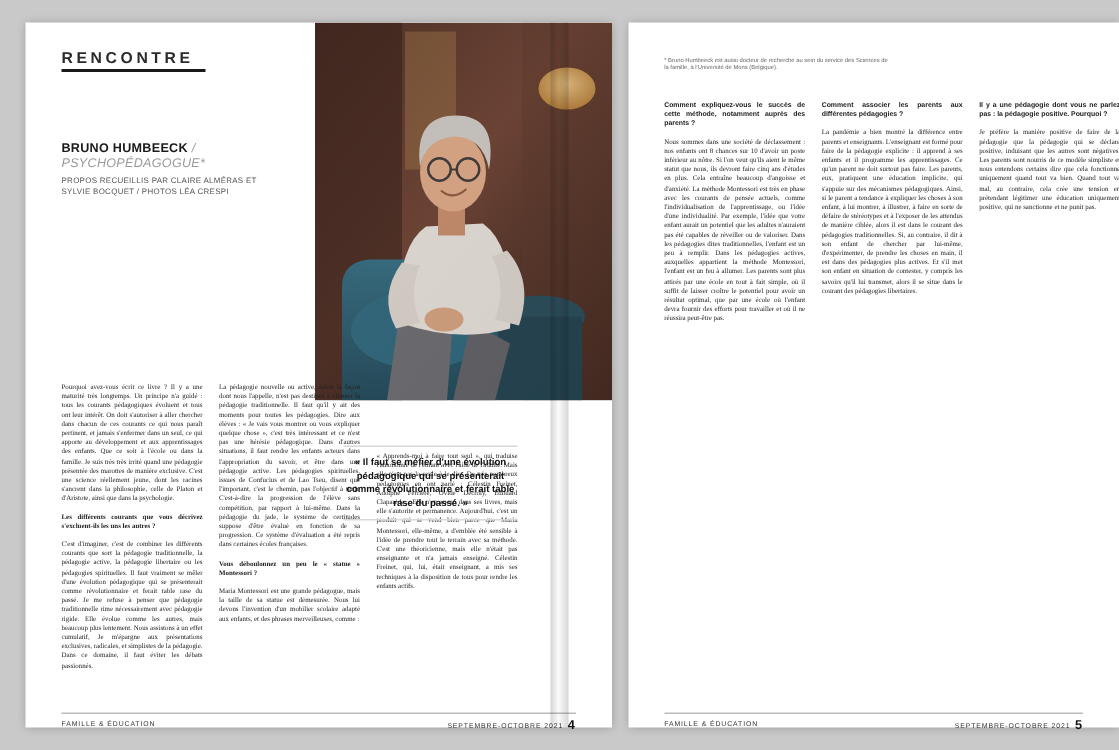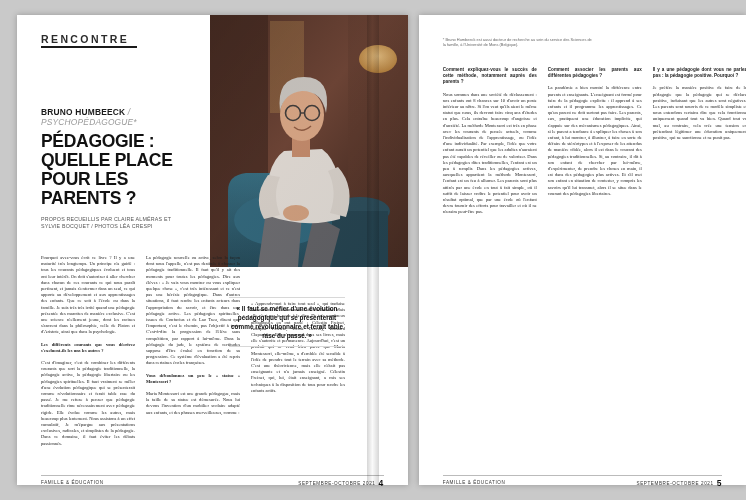--- a/index.html
+++ b/index.html
@@ -33,21 +33,21 @@
     position:absolute;left:24px;top:31px;width:96px;height:2px;background:#1a1a1a;
   }
 
   .photo{
     position:absolute;right:0;top:0;width:198px;height:252px;
     overflow:hidden;
   }
   .photo svg{display:block;}
 
   .headbox{
-    position:absolute;left:24px;top:92px;width:150px;
+    position:absolute;left:24px;top:78px;width:150px;
   }
   .kicker{
     font-family:"Liberation Sans", sans-serif;
     font-size:8.4px;font-weight:700;color:#1a1a1a;letter-spacing:.2px;
     margin-bottom:5px;
   }
   .kicker .grey{color:#9a9a9a;font-weight:400;font-style:italic;}
   .title{
     font-family:"Liberation Sans", sans-serif;
     font-weight:700;font-size:17.5px;line-height:19px;color:#111;
@@ -200,21 +200,20 @@
 
         <rect x="0" y="0" width="198" height="252" fill="url(#bgWall)" opacity="0.12"></rect>
       </svg>
     </div>
 
     <div class="headbox">
       <div class="kicker">
         <span>BRUNO HUMBEECK</span>
         <span class="grey">/ PSYCHOPÉDAGOGUE*</span>
       </div>
-      <h1 class="title">PÉDAGOGIE : QUELLE PLACE POUR LES PARENTS ?</h1>
       <div class="credits">PROPOS RECUEILLIS PAR CLAIRE ALMÉRAS ET SYLVIE BOCQUET / PHOTOS LÉA CRESPI</div>
     </div>
 
     <div class="cols">
       <div class="col">
         <p>Pourquoi avez-vous écrit ce livre ? Il y a une maturité très longtemps. Un principe n'a guidé : tous les courants pédagogiques évoluent et tous ont leur intérêt. On doit s'autoriser à aller chercher dans chacun de ces courants ce qui nous paraît pertinent, et jamais s'enfermer dans un seul, ce qui apporte au développement et aux apprentissages des enfants. Que ce soit à l'école ou dans la famille. Je suis très très irrité quand une pédagogie présentée des marottes de manière exclusive. C'est une science réellement jeune, dont les racines s'ancrent dans la philosophie, celle de Platon et d'Aristote, ainsi que dans la psychologie.</p>
         <p class="subhead">Les différents courants que vous décrivez s'excluent-ils les uns les autres ?</p>
         <p>C'est d'imaginer, c'est de combiner les différents courants que sort la pédagogie traditionnelle, la pédagogie active, la pédagogie libertaire ou les pédagogies spirituelles. Il faut vraiment se mêler d'une évolution pédagogique qui se présenterait comme révolutionnaire et ferait table rase du passé. Je me refuse à penser que pédagogie traditionnelle rime nécessairement avec pédagogie rigide. Elle évolue comme les autres, mais beaucoup plus lentement. Nous assistons à un effet cumulatif, Je m'épargne aux présentations exclusives, radicales, et simplistes de la pédagogie. Dans ce domaine, il faut éviter les débats passionnés.</p>
       </div>
       <div class="col">

